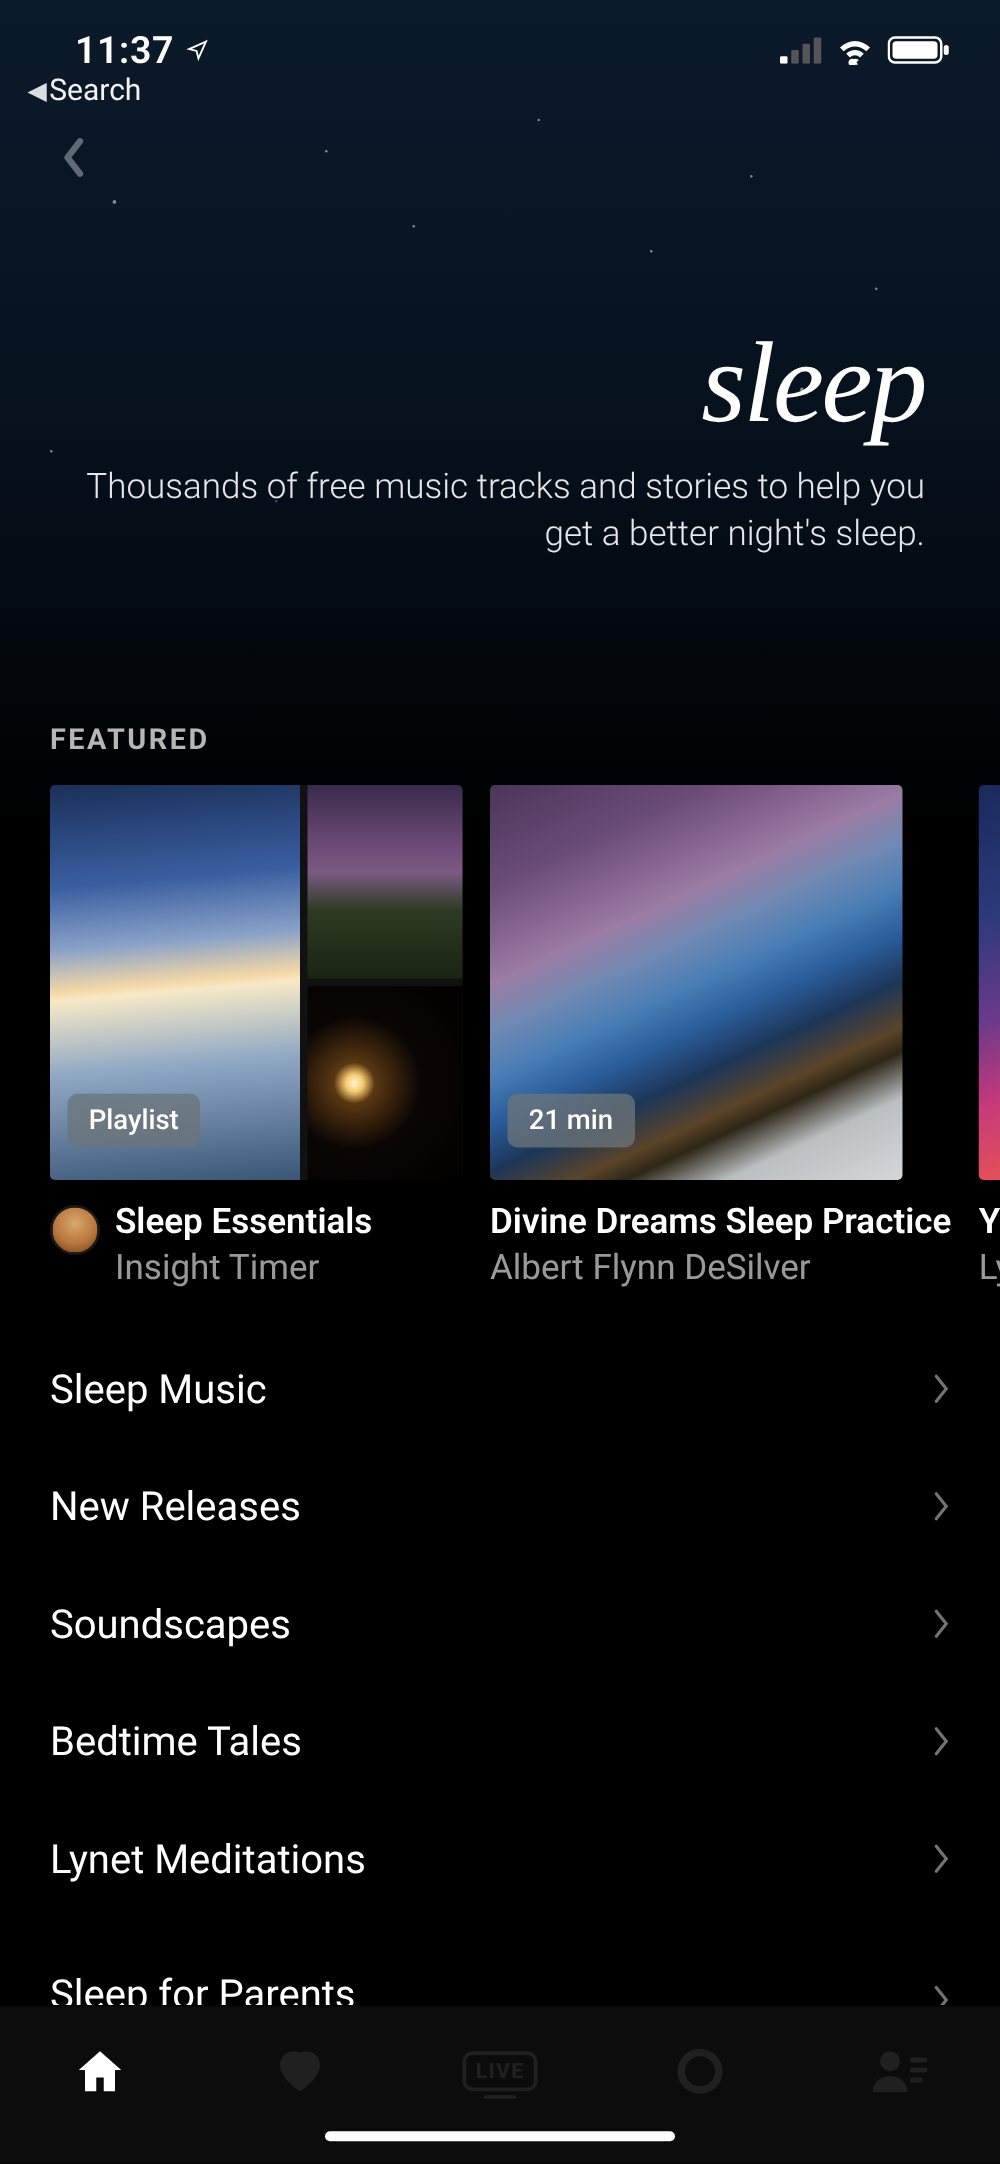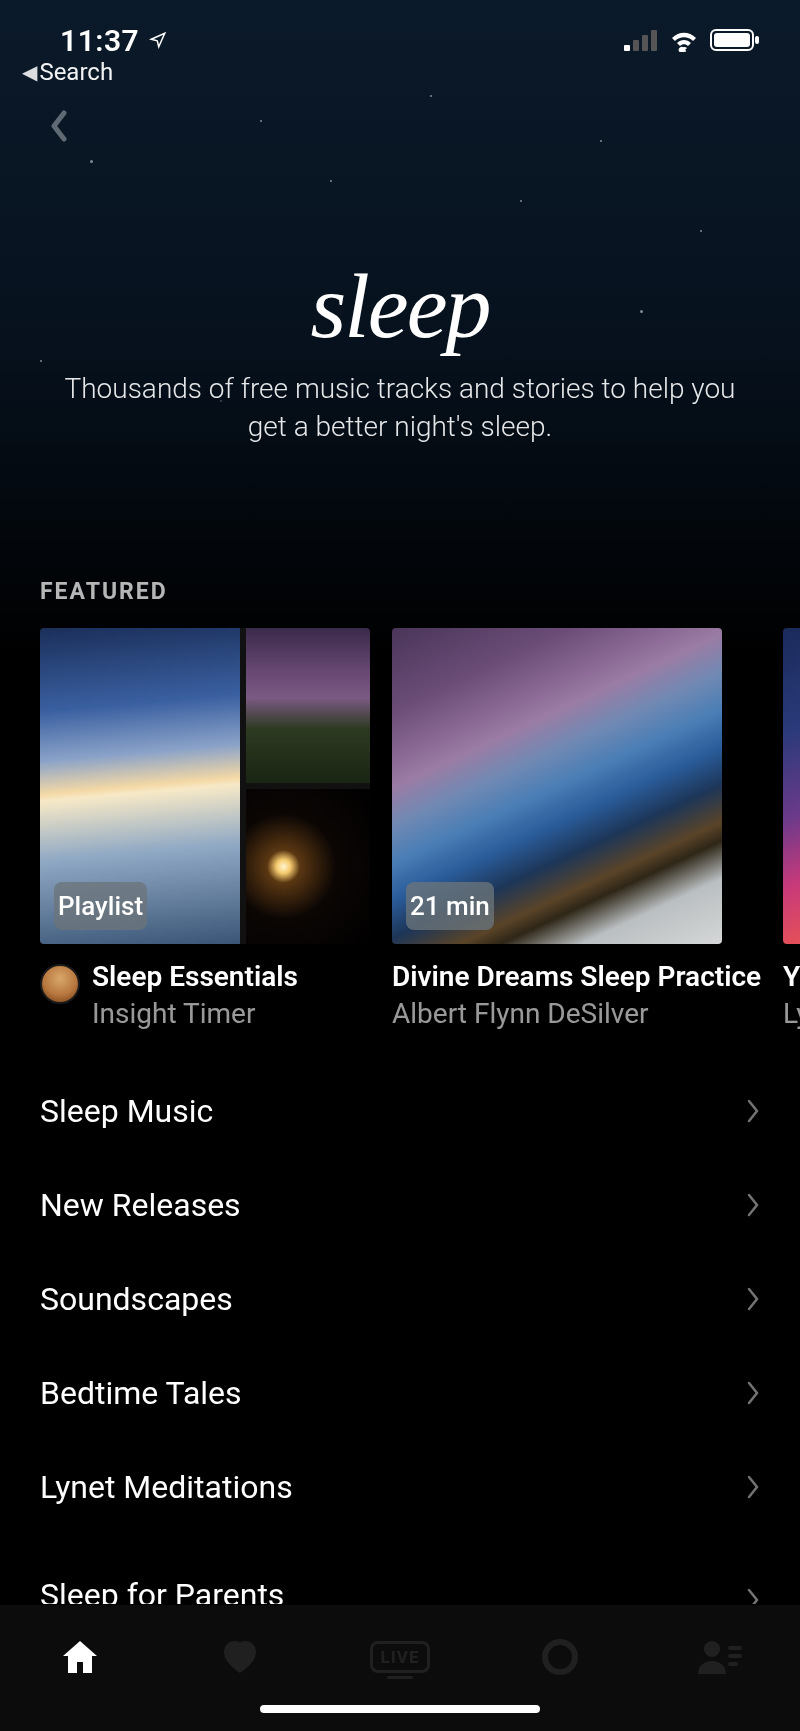--- a/index.html
+++ b/index.html
@@ -17,33 +17,33 @@
 .loc-icon{width:18px;height:18px}
 
 
 .back-search{position:absolute;top:58px;left:22px;display:flex;align-items:center;gap:2px;color:#fff;font-size:24px;opacity:.95}
 .back-search-caret{font-size:20px;opacity:.9}
 
 
 .back-chev{position:absolute;top:106px;left:38px;width:40px;height:40px;display:flex;align-items:center;justify-content:center;opacity:.6}
 
 
-.hero{position:absolute;top:260px;left:0;right:0;text-align:center;padding:0 60px}
+.hero{position:absolute;top:260px;left:0;right:0;text-align:right;padding:0 60px}
 .hero-title{font-family:'Brush Script MT','Segoe Script',cursive;font-size:92px;font-style:italic;font-weight:500;line-height:1;margin-bottom:18px;letter-spacing:-2px}
 .hero-sub{font-size:28px;font-weight:300;line-height:1.35;opacity:.9}
 
 
 .section-h{position:absolute;left:40px;font-size:23px;font-weight:700;letter-spacing:2px;color:#d6d6d6;opacity:.85}
 .sh-featured{top:578px}
 
 
 .featured{position:absolute;top:628px;left:40px;right:0;display:flex;gap:22px;overflow:hidden}
 .card{flex:0 0 auto;display:flex;flex-direction:column}
 .card-img{position:relative;width:330px;height:316px;border-radius:4px;overflow:hidden;background:#111}
-.card-badge{position:absolute;left:14px;bottom:14px;background:rgba(108,116,122,.78);border-radius:8px;padding:9px 4px;font-size:26px;font-weight:500}
+.card-badge{position:absolute;left:14px;bottom:26px;background:rgba(108,116,122,.78);border-radius:8px;padding:9px 17px;font-size:22px;font-weight:500}
 .card-meta{display:flex;align-items:flex-start;gap:12px;margin-top:16px}
 .card-avatar{width:40px;height:40px;border-radius:50%;background:radial-gradient(circle at 50% 35%,#d8a86a 0%,#b8773f 55%,#6d3b12 100%);flex:0 0 auto;margin-top:4px;border:2px solid #1a1a1a}
 .card-tcol{display:flex;flex-direction:column;gap:4px}
 .card-t{font-size:28px;font-weight:600}
 .card-s{font-size:28px;font-weight:400;opacity:.6}
 
 
 .pl-grid{display:grid;grid-template-columns:200px 125px;grid-template-rows:1fr 1fr;gap:6px;width:100%;height:100%}
 .pl-a{grid-row:1/3;background:linear-gradient(175deg,#1b2f5a 0%,#3a5fa0 25%,#8aa2c8 40%,#f4d9a6 50%,#f7e9c7 52%,#8fa8c4 70%,#3a5576 100%)}
 .pl-b{background:linear-gradient(to bottom,#3a2a4a 0%,#6a4a75 30%,#7a5a82 45%,#2d3a22 65%,#1a2412 100%)}

